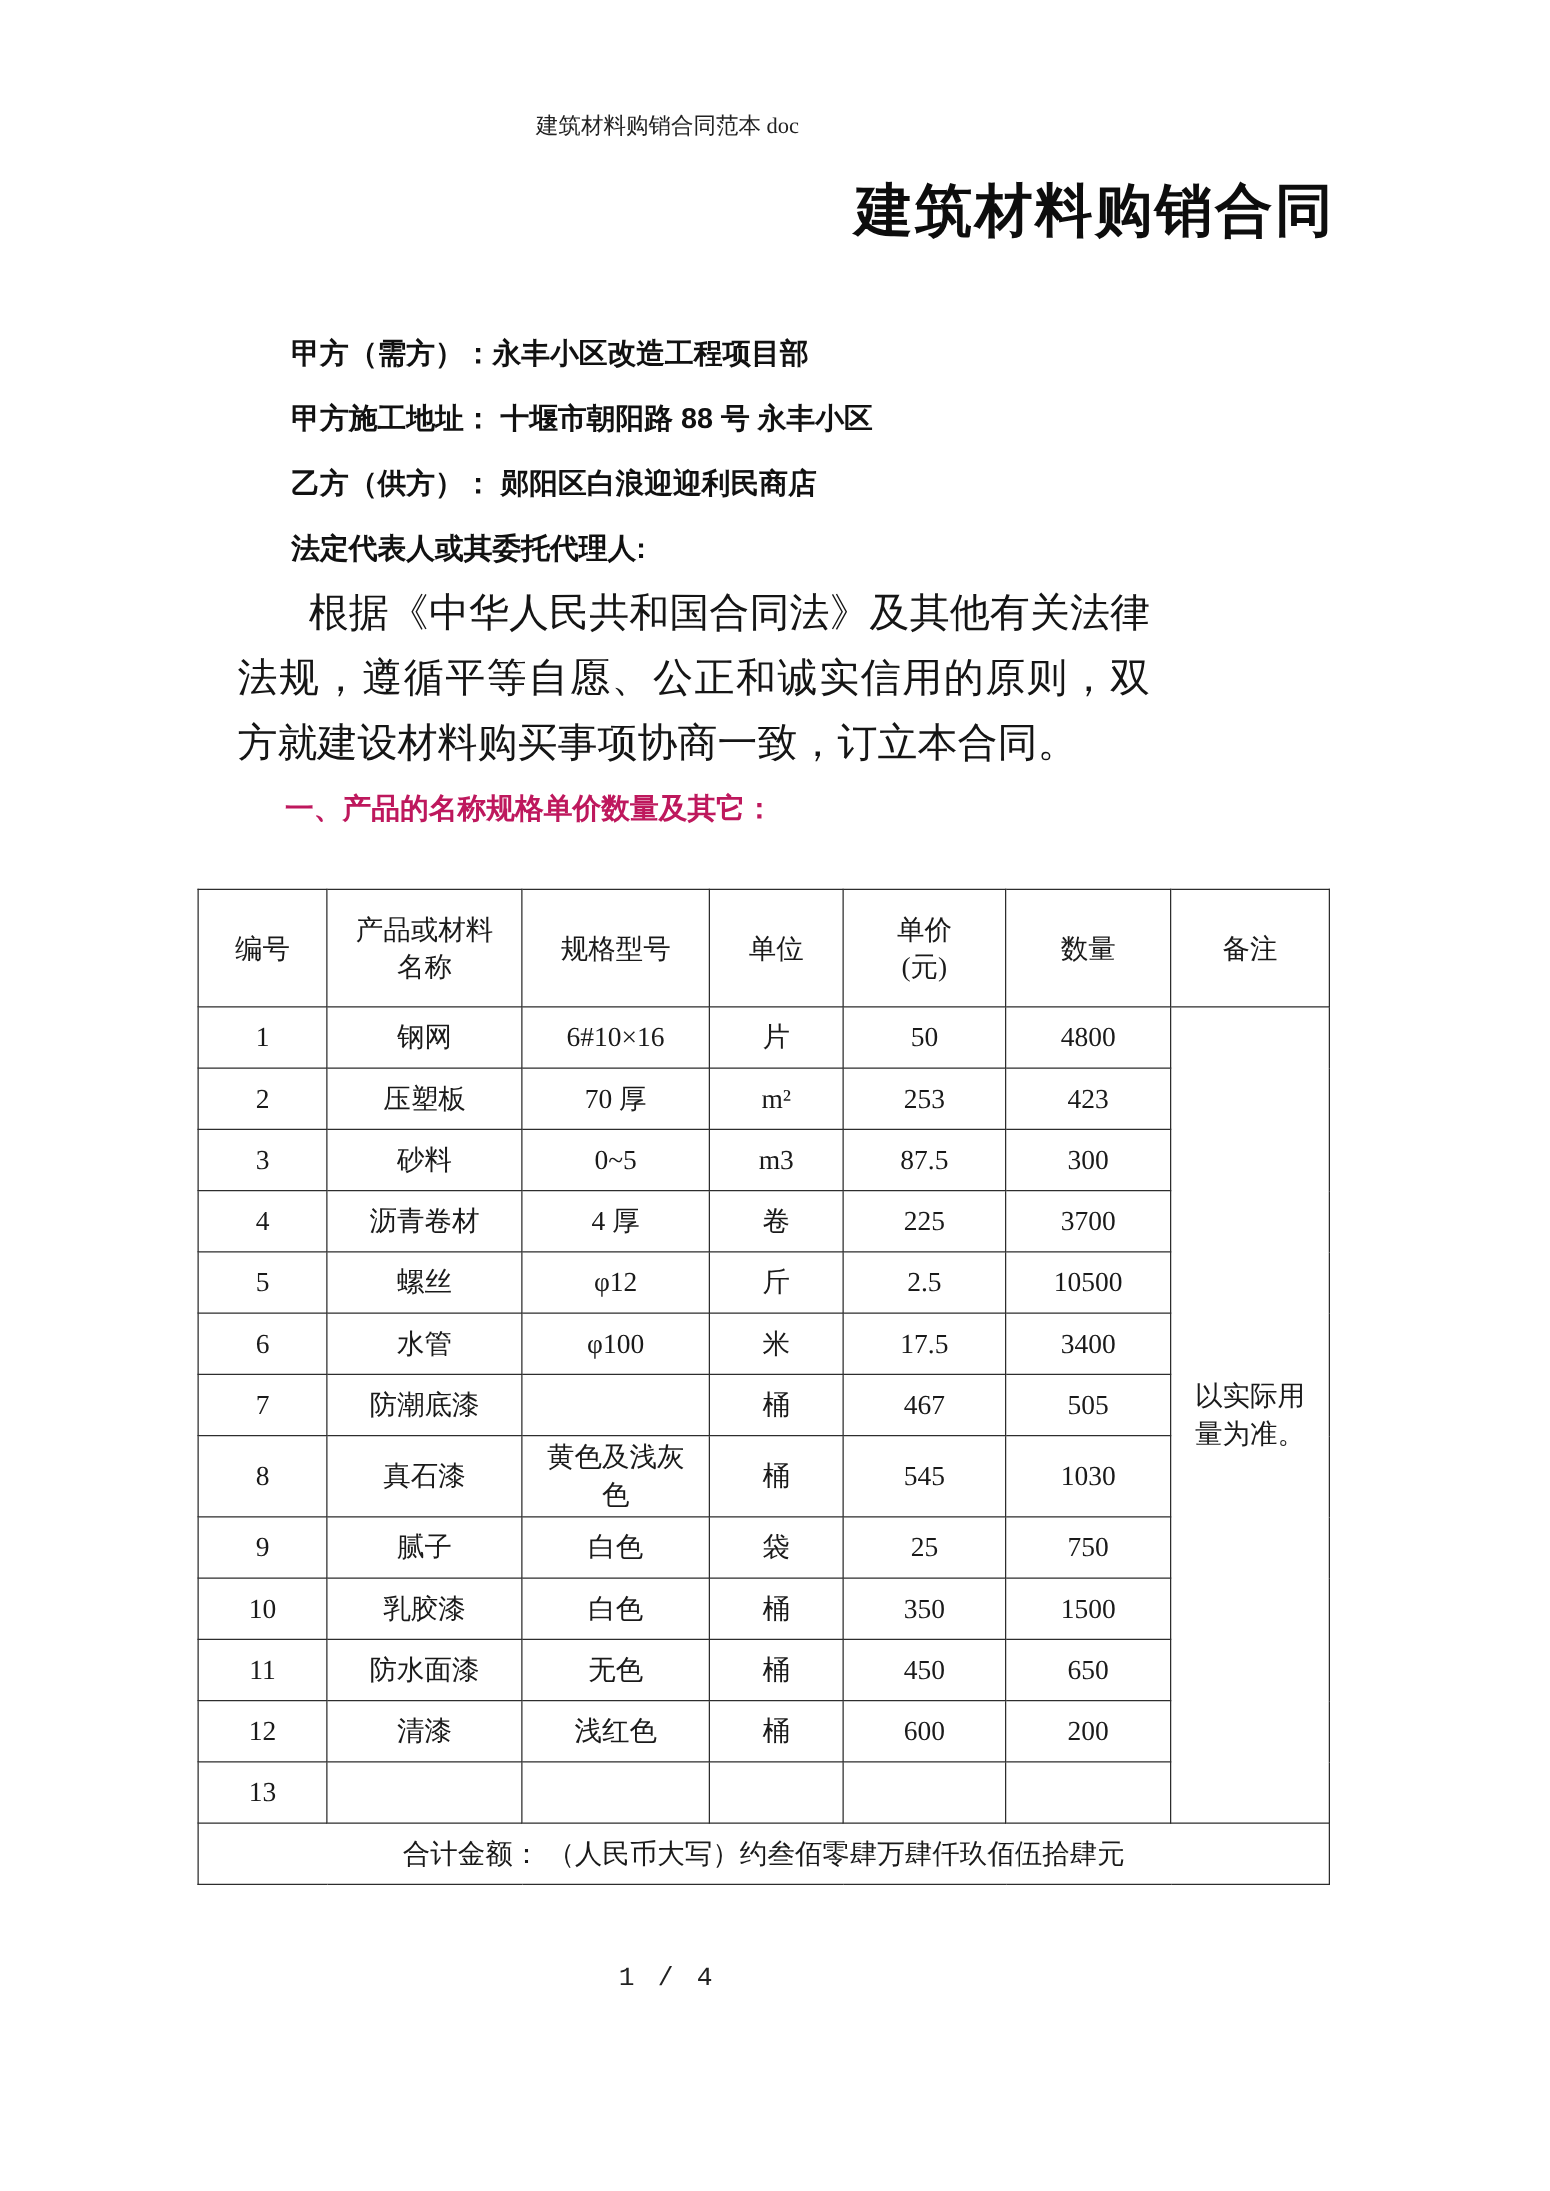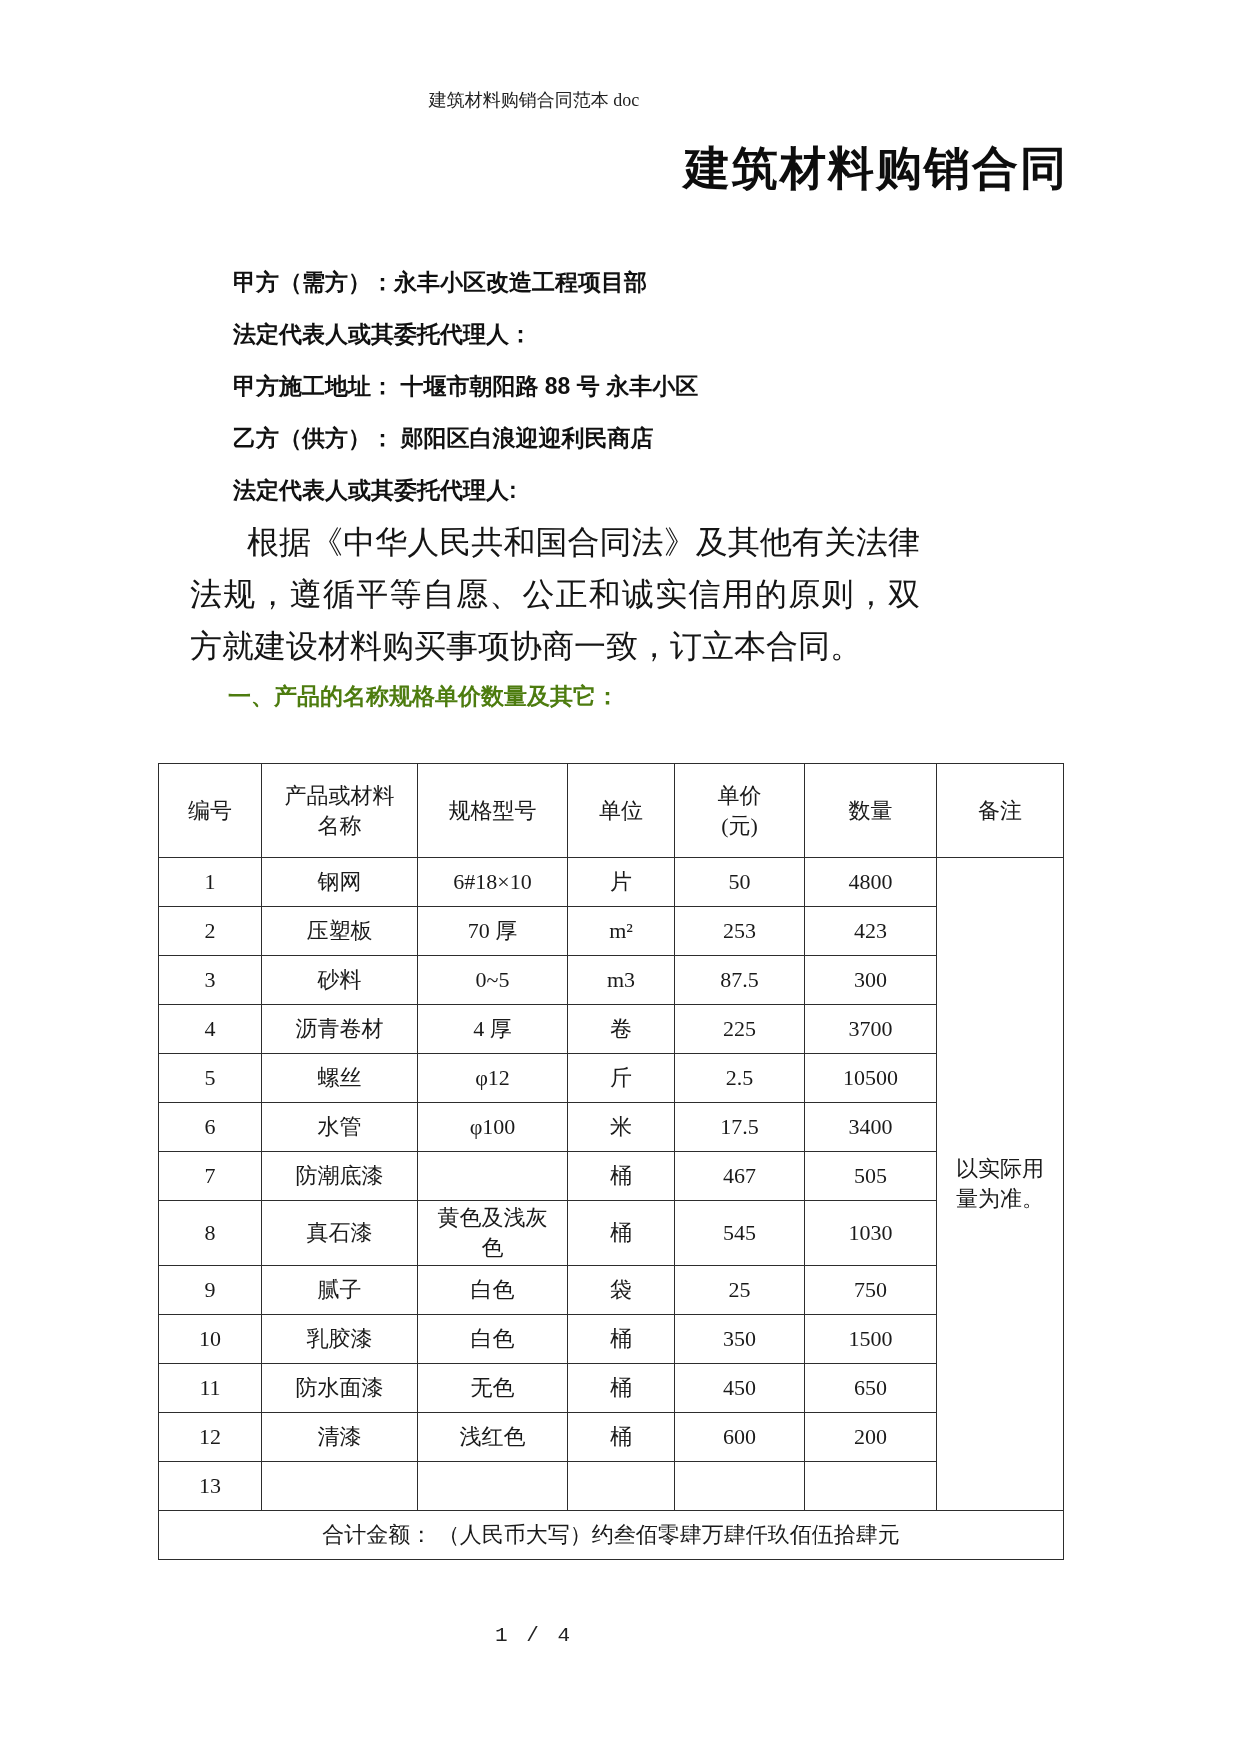--- a/index.html
+++ b/index.html
@@ -42,22 +42,22 @@
     font-size:32px;
     font-weight:400;
     text-align:justify;
     color:#151515;
   }
   .section-heading {
     margin:0 140px 0 228px;
     line-height:52px;
     font-size:23px;
     font-weight:700;
-    font-family:Liberation Mono, monospace;
-    color:#4d7c0f;
+    font-family:Liberation Sans, sans-serif;
+    color:#be185d;
   }
   table.materials {
     border-collapse:collapse;
     table-layout:fixed;
     margin:39px 0 0 158px;
     width:905px;
     border:1px solid #2d2d2d;
   }
   table.materials th, table.materials td {
     border:1px solid #2d2d2d;
@@ -96,21 +96,20 @@
 <body>
 
 <div class="page">
 
   <div class="doc-note">建筑材料购销合同范本 doc</div>
 
   <h1 class="doc-title">建筑材料购销合同</h1>
 
   <div class="paras">
     <p class="para-bold">甲方（需方）：永丰小区改造工程项目部</p>
-    <p class="para-bold">法定代表人或其委托代理人：</p>
     <p class="para-bold">甲方施工地址：  十堰市朝阳路 88 号  永丰小区</p>
     <p class="para-bold">乙方（供方）：  郧阳区白浪迎迎利民商店</p>
     <p class="para-bold">法定代表人或其委托代理人:</p>
     <p class="preamble">根据《中华人民共和国合同法》及其他有关法律法规，遵循平等自愿、公正和诚实信用的原则，双方就建设材料购买事项协商一致，订立本合同。</p>
     <p class="section-heading">一、产品的名称规格单价数量及其它：</p>
   </div>
 
   <table class="materials">
     <colgroup>
       <col style="width:103px">
@@ -131,21 +130,21 @@
         <th>单价
 (元)</th>
         <th>数量</th>
         <th>备注</th>
       </tr>
     </thead>
     <tbody>
       <tr>
         <td>1</td>
         <td>钢网</td>
-        <td>6#18×10</td>
+        <td>6#10×16</td>
         <td>片</td>
         <td>50</td>
         <td>4800</td>
         <td class="remark-cell" rowspan="13">以实际用
 量为准。</td>
       </tr>
       <tr>
         <td>2</td>
         <td>压塑板</td>
         <td>70 厚</td>

